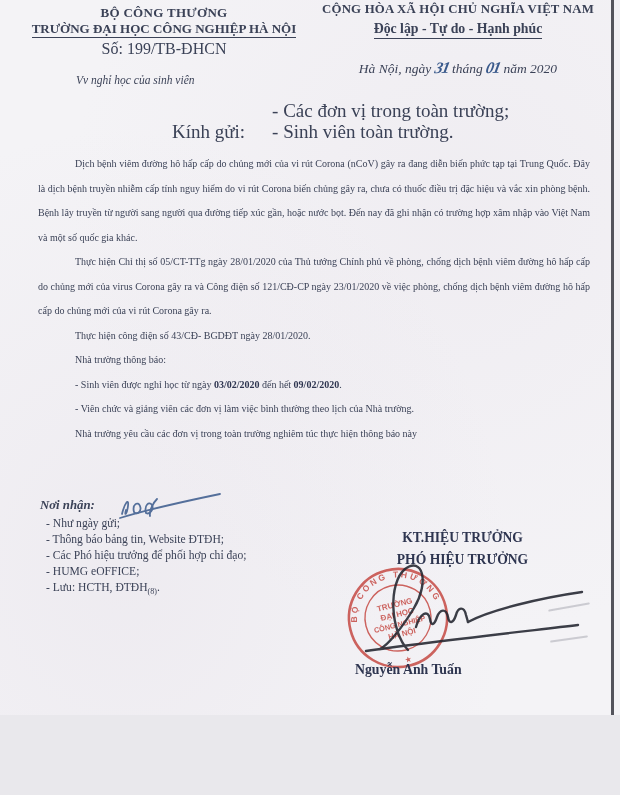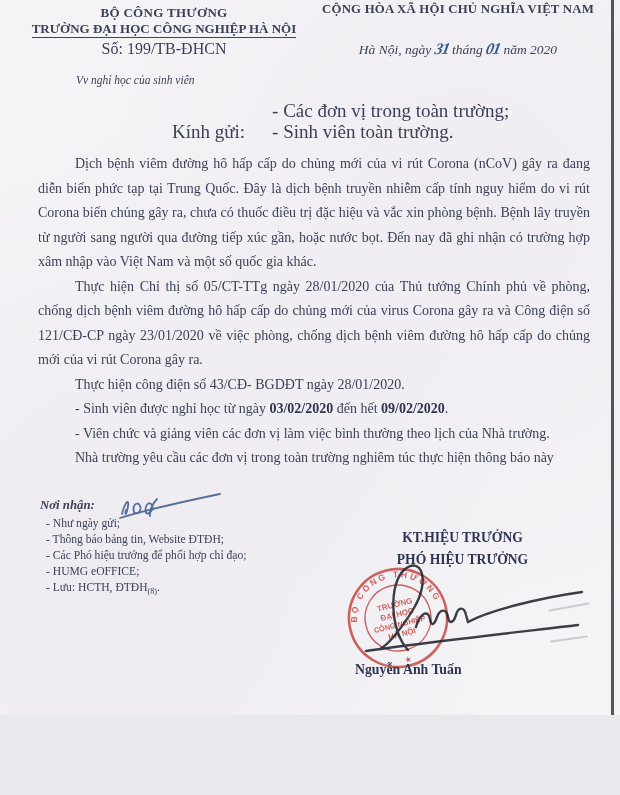--- a/index.html
+++ b/index.html
@@ -25,21 +25,21 @@
   .national{font-size:12.8px;font-weight:bold;letter-spacing:.2px;}
   .motto{font-size:13.8px;font-weight:bold;margin-top:2px;}
   .motto span{border-bottom:1.5px solid #3b4257;padding-bottom:2px;}
   .date-line{font-size:13.5px;font-style:italic;margin-top:21px;}
   .hand{display:inline-block;font-weight:600;font-size:16px;color:#3a5a8c;
         transform:skewX(-14deg) rotate(-3deg);letter-spacing:-1px;}
   
   .recipients{position:absolute;left:172px;top:100px;display:flex;font-size:19px;line-height:21px;align-items:flex-end;}
   .recip-label{margin-right:27px;}
   
-  .body-text{position:absolute;left:38px;top:152px;width:552px;font-size:14px;
+  .body-text{position:absolute;left:38px;top:152px;width:552px;font-size:10px;
              line-height:24.5px;text-align:justify;}
   .body-text p{margin:0;text-indent:37px;}
   .b{font-weight:bold;color:#2e3550;}
   
   .noi-nhan{position:absolute;left:40px;top:498px;width:270px;}
   .noi-nhan-label{font-size:12.8px;font-weight:bold;font-style:italic;}
   .noi-nhan ul{list-style:none;margin:3px 0 0 6px;padding:0;font-size:11.6px;line-height:16px;}
   .noi-nhan sub{font-size:8px;}
   
   .sig-block{position:absolute;left:340px;top:527px;width:245px;text-align:center;}
@@ -66,37 +66,41 @@
     <div class="ministry">BỘ CÔNG THƯƠNG</div>
     <div class="university">
       <span>TRƯỜNG ĐẠI HỌC CÔNG NGHIỆP HÀ NỘI</span>
     </div>
     <div class="doc-number">Số: 199/TB-ĐHCN</div>
     <div class="doc-subject">Vv nghỉ học của sinh viên</div>
   </div>
 
   <div class="hdr-right">
     <div class="national">CỘNG HÒA XÃ HỘI CHỦ NGHĨA VIỆT NAM</div>
+    <div class="motto">
+      <span>Độc lập - Tự do - Hạnh phúc</span>
+    </div>
     <div class="date-line">
       <span>Hà Nội, ngày </span><span class="hand">31</span><span> tháng </span><span class="hand">01</span><span> năm 2020</span>
     </div>
   </div>
 
   <div class="recipients">
     <div class="recip-label">Kính gửi:</div>
     <div>
       <div>- Các đơn vị trong toàn trường;</div>
       <div>- Sinh viên toàn trường.</div>
     </div>
   </div>
 
   <div class="body-text">
     <p>Dịch bệnh viêm đường hô hấp cấp do chủng mới của vi rút Corona (nCoV) gây ra đang diễn biến phức tạp tại Trung Quốc. Đây là dịch bệnh truyền nhiễm cấp tính nguy hiểm do vi rút Corona biến chủng gây ra, chưa có thuốc điều trị đặc hiệu và vắc xin phòng bệnh. Bệnh lây truyền từ người sang người qua đường tiếp xúc gần, hoặc nước bọt. Đến nay đã ghi nhận có trường hợp xâm nhập vào Việt Nam và một số quốc gia khác.</p>
     <p>Thực hiện Chỉ thị số 05/CT-TTg ngày 28/01/2020 của Thủ tướng Chính phủ về phòng, chống dịch bệnh viêm đường hô hấp cấp do chủng mới của virus Corona gây ra và Công điện số 121/CĐ-CP ngày 23/01/2020 về việc phòng, chống dịch bệnh viêm đường hô hấp cấp do chủng mới của vi rút Corona gây ra.</p>
     <p>Thực hiện công điện số 43/CĐ- BGDĐT ngày 28/01/2020.</p>
+    <p>Nhà trường thông báo:</p>
     <p><span>- Sinh viên được nghỉ học từ ngày </span><span class="b">03/02/2020</span><span> đến hết </span><span class="b">09/02/2020</span><span>.</span></p>
     <p>- Viên chức và giảng viên các đơn vị làm việc bình thường theo lịch của Nhà trường.</p>
     <p>Nhà trường yêu cầu các đơn vị trong toàn trường nghiêm túc thực hiện thông báo này</p>
   </div>
 
   <div class="noi-nhan">
     <div class="noi-nhan-label">Nơi nhận:</div>
     <ul>
       <li>- Như ngày gửi;</li>
       <li>- Thông báo bảng tin, Website ĐTĐH;</li>

